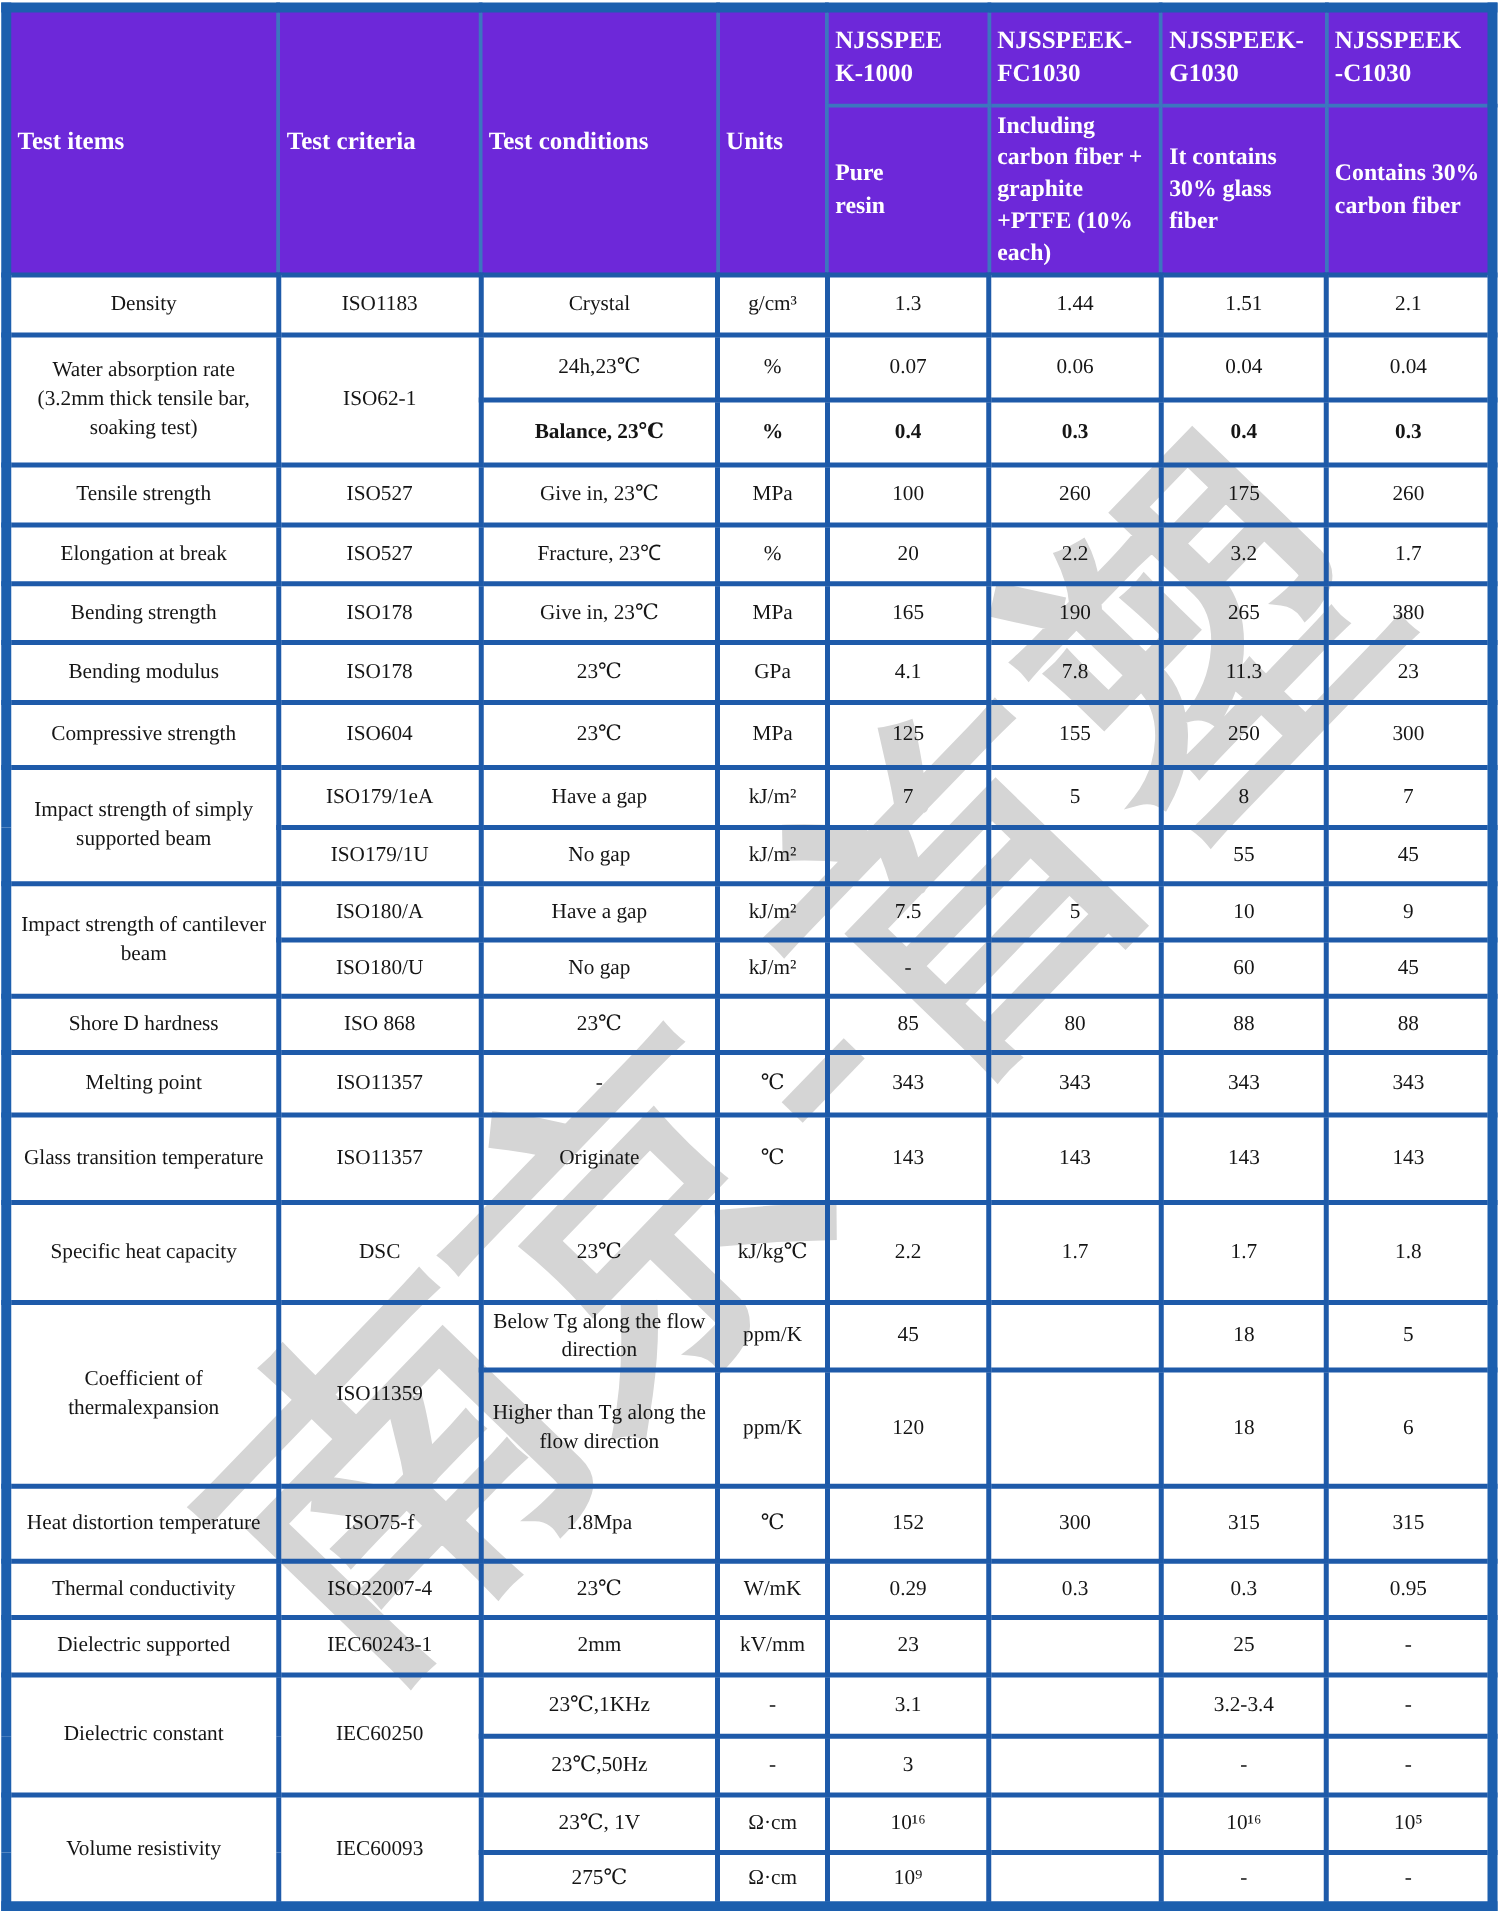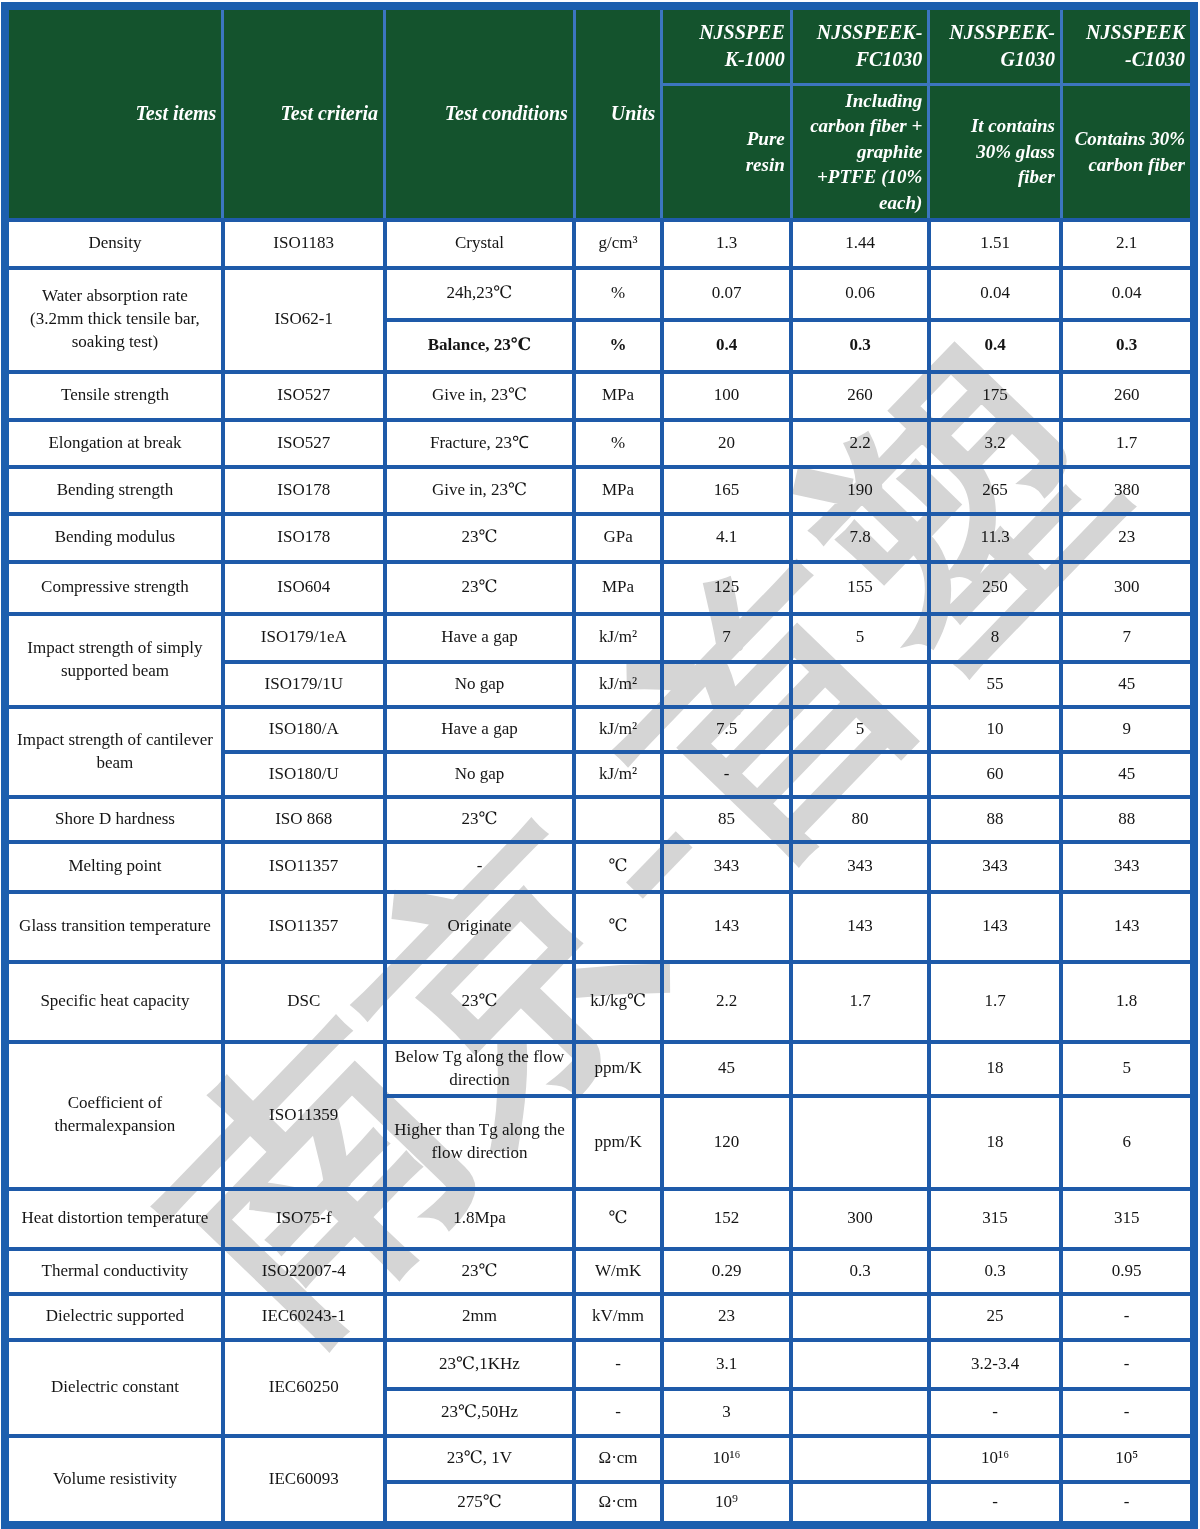--- a/index.html
+++ b/index.html
@@ -23,30 +23,29 @@
     line-height:1;
   }
   table.spec{
     position:absolute;left:1px;top:2px;
     width:1197px;
     border-collapse:collapse;
     table-layout:fixed;
     z-index:2;
   }
   table.spec th{
-    background:#14532d;
+    background:#6d28d9;
     color:#ffffff;
     border:3px solid #3c76bf;
     font-weight:bold;
     font-size:20px;
-    text-align:right;
+    text-align:left;
     vertical-align:middle;
     padding:2px 5px;
     line-height:1.35;
-    font-style:italic;
   }
   table.spec th.prod-name{font-size:20px;white-space:pre-line;}
   table.spec th.prod-desc{font-size:19px;white-space:pre-line;margin-left:15px;}
   table.spec td{
     border:4px solid #1e5aa9;
     background:transparent;
     color:#151515;
     font-size:17px;
     text-align:center;
     vertical-align:middle;

